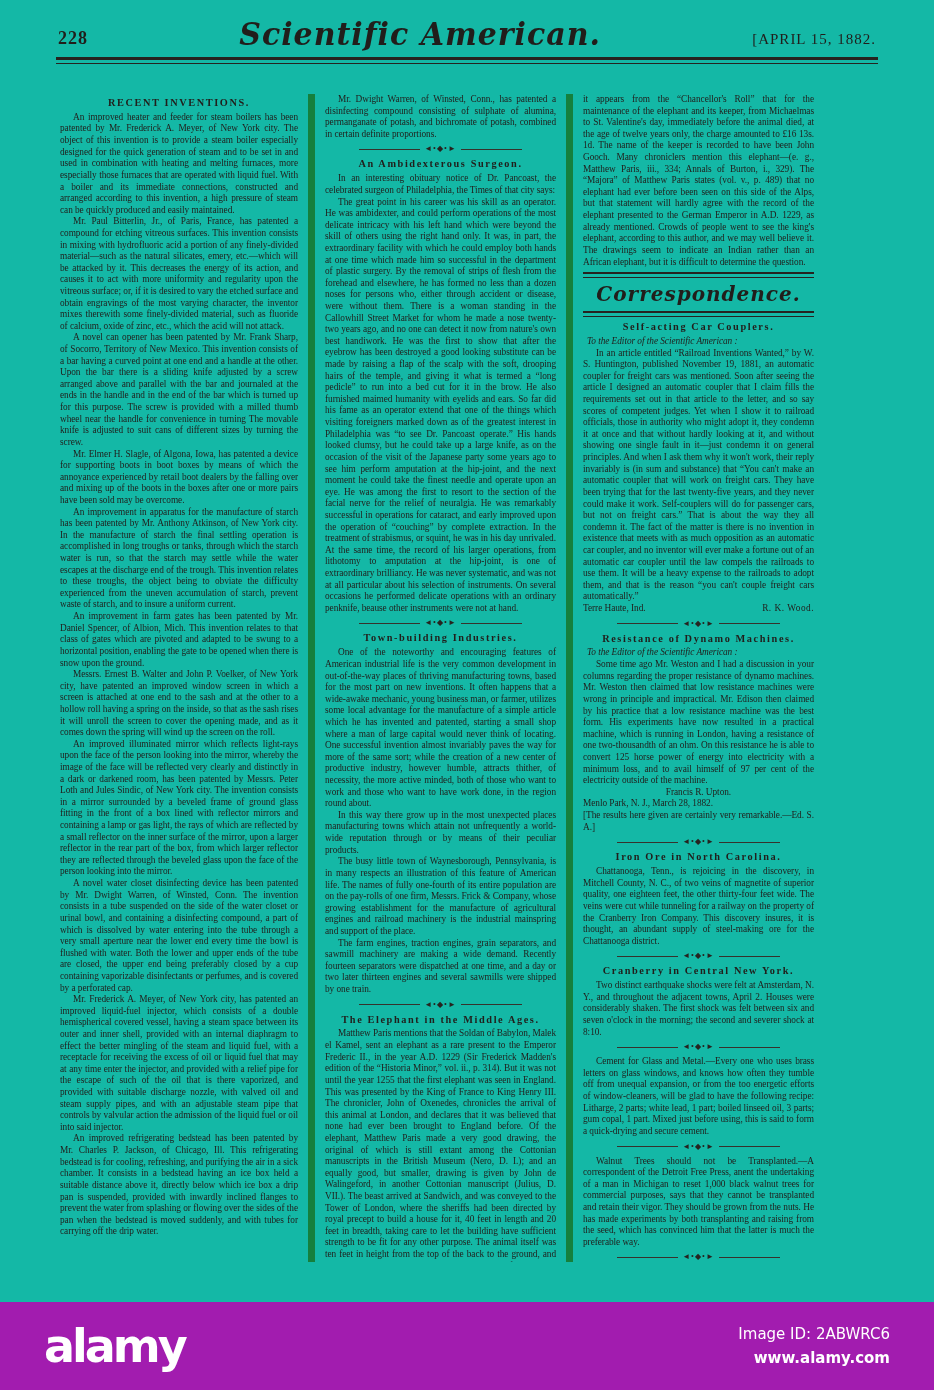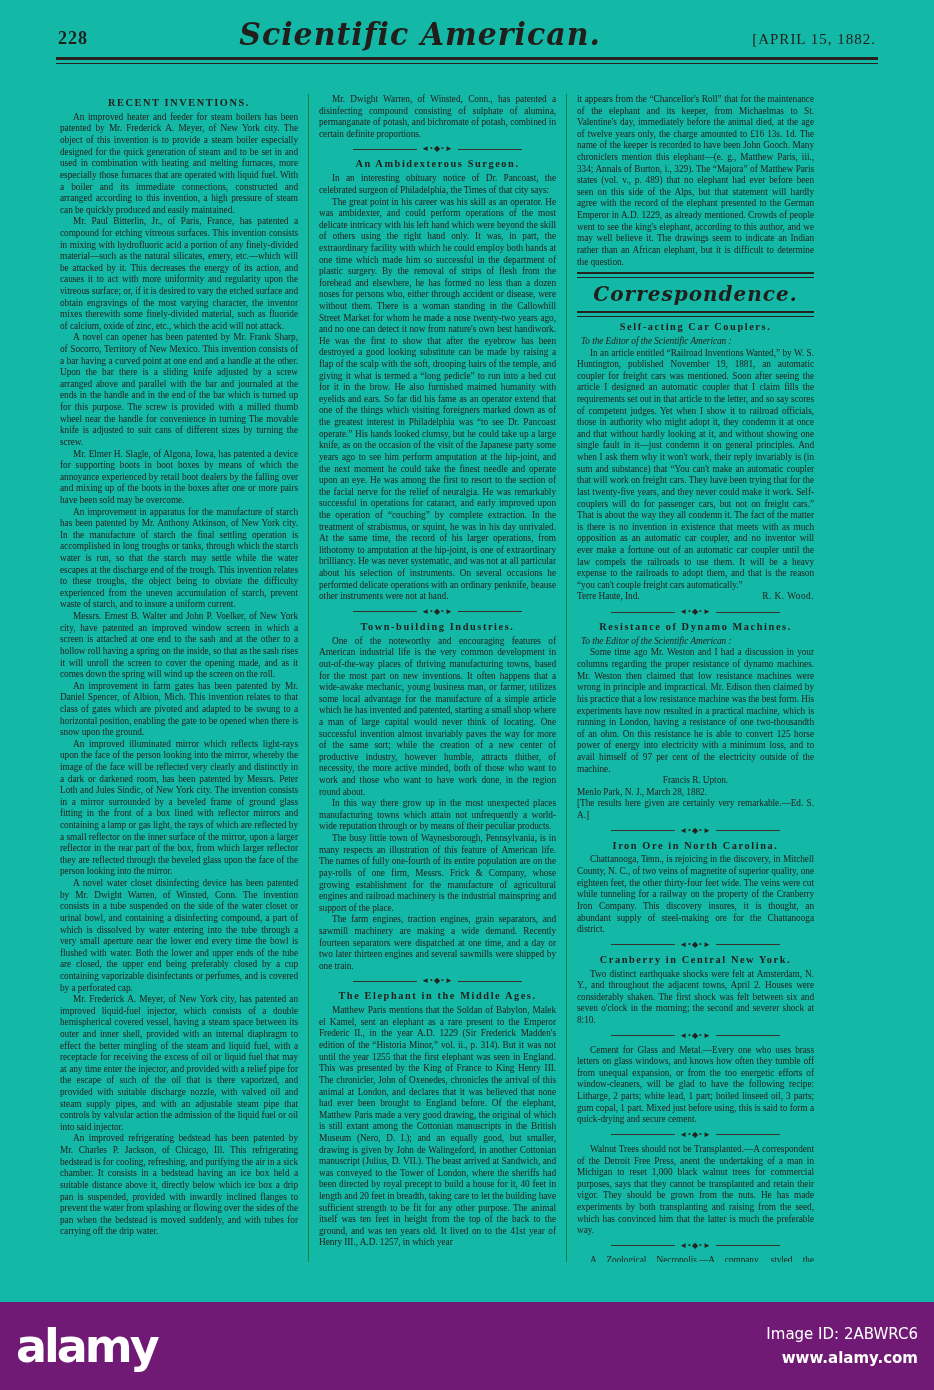--- a/index.html
+++ b/index.html
@@ -30,21 +30,21 @@
   
   .columns{
     display:flex;align-items:stretch;
     margin:6px 50px 0 50px;height:1192px;overflow:hidden;
   }
   .col{
     width:258px;padding:0 10px;box-sizing:border-box;
     font-size:9.3px;line-height:1.25;text-align:justify;
     overflow:hidden;letter-spacing:-0.05px;margin-top:24px;
   }
-  .col + .col{border-left:1px solid #15803d;}
+  .col + .col{border-left:7px solid #15803d;}
   .sec-heading{
     text-align:center;font-weight:bold;font-size:10.3px;
     letter-spacing:1.6px;margin:3px 0 2px 0;text-align:center;
   }
   .para{margin:0;text-indent:13px;}
   .para.flush{text-indent:0;}
   .attr{margin:0;font-style:italic;text-indent:4px;}
   .divider{
     display:flex;align-items:center;margin:3px 34px;height:12px;
   }
@@ -59,23 +59,23 @@
     margin:4px 0;
   }
   .journal-head{
     text-align:center;font-family:"DejaVu Serif",serif;font-weight:bold;
     font-style:italic;font-size:20px;margin:3px 0 2px 0;letter-spacing:1px;
   }
   .sigrow{display:flex;justify-content:space-between;margin:0;}
   .sigrow .sig-right{letter-spacing:0.5px;}
   .right{margin:0;text-align:center;}
   .alamy-bar{
-    position:absolute;left:0;bottom:0;width:934px;height:88px;background:#701a75;
+    position:absolute;left:0;bottom:0;width:934px;height:88px;background:#a21caf;
     display:flex;align-items:center;justify-content:space-between;
-    box-sizing:border-box;padding:0 16px;color:#fff;
+    box-sizing:border-box;padding:0 44px;color:#fff;
   }
   .alamy-logo{
     font-family:"DejaVu Sans",sans-serif;font-weight:bold;
     font-size:46px;letter-spacing:-3px;line-height:1;
   }
   .alamy-meta{
     text-align:right;font-family:"DejaVu Sans",sans-serif;
     font-size:15px;line-height:1.6;
   }
   .alamy-meta .site{font-weight:bold;}
@@ -92,22 +92,22 @@
   <div class="head-rule"></div>
 
   <div class="columns">
     <div class="col">
         <div class="sec-heading">RECENT INVENTIONS.</div>
         <p class="para">An improved heater and feeder for steam boilers has been patented by Mr. Frederick A. Meyer, of New York city. The object of this invention is to provide a steam boiler especially designed for the quick generation of steam and to be set in and used in combination with heating and melting furnaces, more especially those furnaces that are operated with liquid fuel. With a boiler and its immediate connections, constructed and arranged according to this invention, a high pressure of steam can be quickly produced and easily maintained.</p>
         <p class="para">Mr. Paul Bitterlin, Jr., of Paris, France, has patented a compound for etching vitreous surfaces. This invention consists in mixing with hydrofluoric acid a portion of any finely-divided material—such as the natural silicates, emery, etc.—which will be attacked by it. This decreases the energy of its action, and causes it to act with more uniformity and regularity upon the vitreous surface; or, if it is desired to vary the etched surface and obtain engravings of the most varying character, the inventor mixes therewith some finely-divided material, such as fluoride of calcium, oxide of zinc, etc., which the acid will not attack.</p>
         <p class="para">A novel can opener has been patented by Mr. Frank Sharp, of Socorro, Territory of New Mexico. This invention consists of a bar having a curved point at one end and a handle at the other. Upon the bar there is a sliding knife adjusted by a screw arranged above and parallel with the bar and journaled at the ends in the handle and in the end of the bar which is turned up for this purpose. The screw is provided with a milled thumb wheel near the handle for convenience in turning The movable knife is adjusted to suit cans of different sizes by turning the screw.</p>
         <p class="para">Mr. Elmer H. Slagle, of Algona, Iowa, has patented a device for supporting boots in boot boxes by means of which the annoyance experienced by retail boot dealers by the falling over and mixing up of the boots in the boxes after one or more pairs have been sold may be overcome.</p>
         <p class="para">An improvement in apparatus for the manufacture of starch has been patented by Mr. Anthony Atkinson, of New York city. In the manufacture of starch the final settling operation is accomplished in long troughs or tanks, through which the starch water is run, so that the starch may settle while the water escapes at the discharge end of the trough. This invention relates to these troughs, the object being to obviate the difficulty experienced from the uneven accumulation of starch, prevent waste of starch, and to insure a uniform current.</p>
+        <p class="para">An improvement in farm gates has been patented by Mr. Daniel Spencer, of Albion, Mich. This invention relates to that class of gates which are pivoted and adapted to be swung to a horizontal position, enabling the gate to be opened when there is snow upon the ground.</p>
         <p class="para">Messrs. Ernest B. Walter and John P. Voelker, of New York city, have patented an improved window screen in which a screen is attached at one end to the sash and at the other to a hollow roll having a spring on the inside, so that as the sash rises it will unroll the screen to cover the opening made, and as it comes down the spring will wind up the screen on the roll.</p>
-        <p class="para">An improvement in farm gates has been patented by Mr. Daniel Spencer, of Albion, Mich. This invention relates to that class of gates which are pivoted and adapted to be swung to a horizontal position, enabling the gate to be opened when there is snow upon the ground.</p>
         <p class="para">An improved illuminated mirror which reflects light-rays upon the face of the person looking into the mirror, whereby the image of the face will be reflected very clearly and distinctly in a dark or darkened room, has been patented by Messrs. Peter Loth and Jules Sindic, of New York city. The invention consists in a mirror surrounded by a beveled frame of ground glass fitting in the front of a box lined with reflector mirrors and containing a lamp or gas light, the rays of which are reflected by a small reflector on the inner surface of the mirror, upon a larger reflector in the rear part of the box, from which larger reflector they are reflected through the beveled glass upon the face of the person looking into the mirror.</p>
         <p class="para">A novel water closet disinfecting device has been patented by Mr. Dwight Warren, of Winsted, Conn. The invention consists in a tube suspended on the side of the water closet or urinal bowl, and containing a disinfecting compound, a part of which is dissolved by water entering into the tube through a very small aperture near the lower end every time the bowl is flushed with water. Both the lower and upper ends of the tube are closed, the upper end being preferably closed by a cup containing vaporizable disinfectants or perfumes, and is covered by a perforated cap.</p>
         <p class="para">Mr. Frederick A. Meyer, of New York city, has patented an improved liquid-fuel injector, which consists of a double hemispherical covered vessel, having a steam space between its outer and inner shell, provided with an internal diaphragm to effect the better mingling of the steam and liquid fuel, with a receptacle for receiving the excess of oil or liquid fuel that may at any time enter the injector, and provided with a relief pipe for the escape of such of the oil that is there vaporized, and provided with suitable discharge nozzle, with valved oil and steam supply pipes, and with an adjustable steam pipe that controls by valvular action the admission of the liquid fuel or oil into said injector.</p>
         <p class="para">An improved refrigerating bedstead has been patented by Mr. Charles P. Jackson, of Chicago, Ill. This refrigerating bedstead is for cooling, refreshing, and purifying the air in a sick chamber. It consists in a bedstead having an ice box held a suitable distance above it, directly below which ice box a drip pan is suspended, provided with inwardly inclined flanges to prevent the water from splashing or flowing over the sides of the pan when the bedstead is moved suddenly, and with tubes for carrying off the drip water.</p>
       </div>
     <div class="col">
         <p class="para">Mr. Dwight Warren, of Winsted, Conn., has patented a disinfecting compound consisting of sulphate of alumina, permanganate of potash, and bichromate of potash, combined in certain definite proportions.</p>
         <div class="divider">
           <span class="orn">◄•◆•►</span>
         </div>

